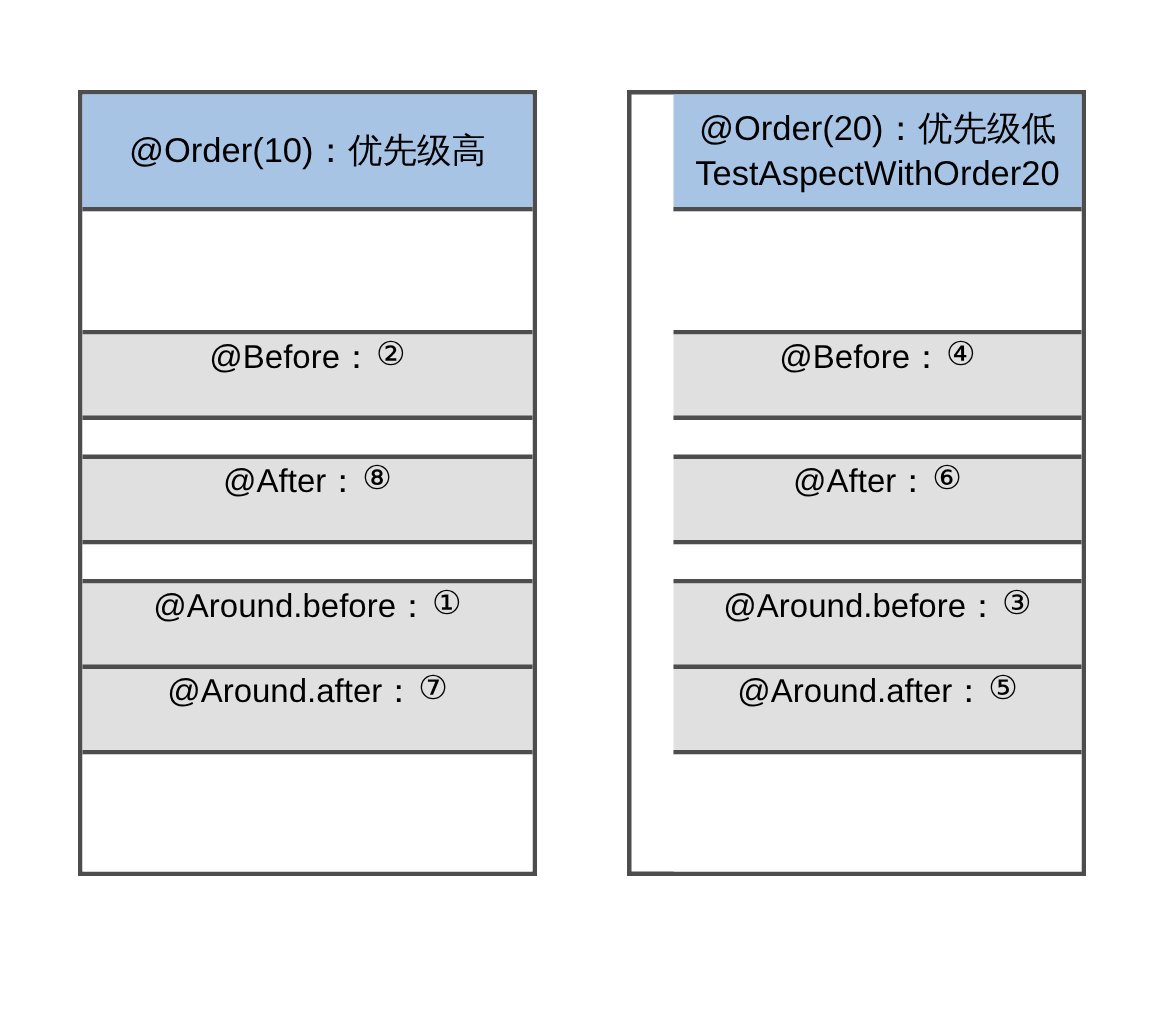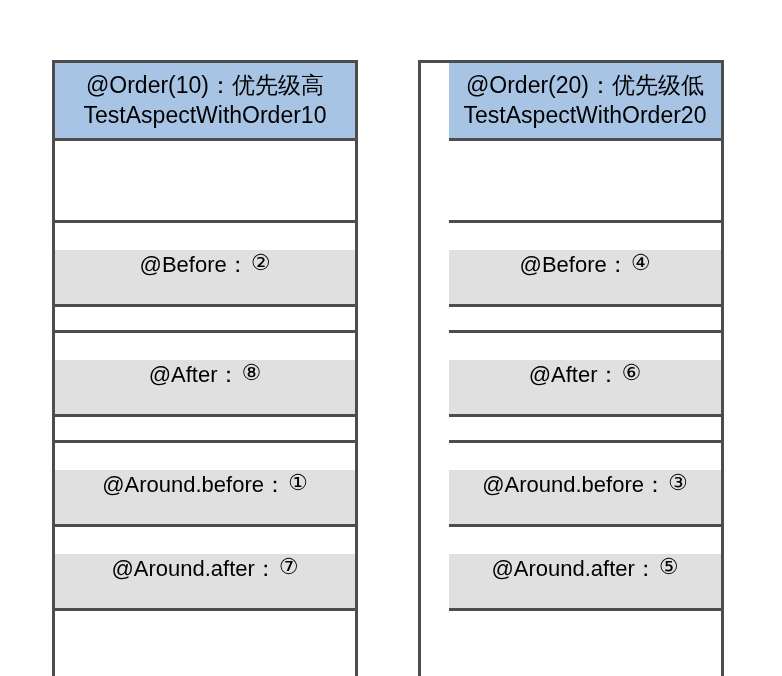--- a/index.html
+++ b/index.html
@@ -55,34 +55,32 @@
 
   .row.gap-tall  { height: 82px; }
   .row.gap-short { height: 26px; }
   .row.gap-bottom{ height: 78px; }
 
   .row.step {
     background: #e0e0e0;
     height: 57px;
     font-size: 22px;
     white-space: nowrap;
-    margin-top: 27px;
   }
   .row.step .num { margin-left: 2px; }
 </style>
 </head>
 <body>
 
 <div id="diagram">
 
   <div class="column col-left">
 
     <div class="row header">
       <span class="hline">@Order(10)：优先级高</span>
-      <span class="hline">TestAspectWithOrder10</span>
     </div>
 
     <div class="row gap-tall"></div>
 
     <div class="row step">
       <span>@Before：</span>
       <span class="num">②</span>
     </div>
 
     <div class="row gap-short"></div>

